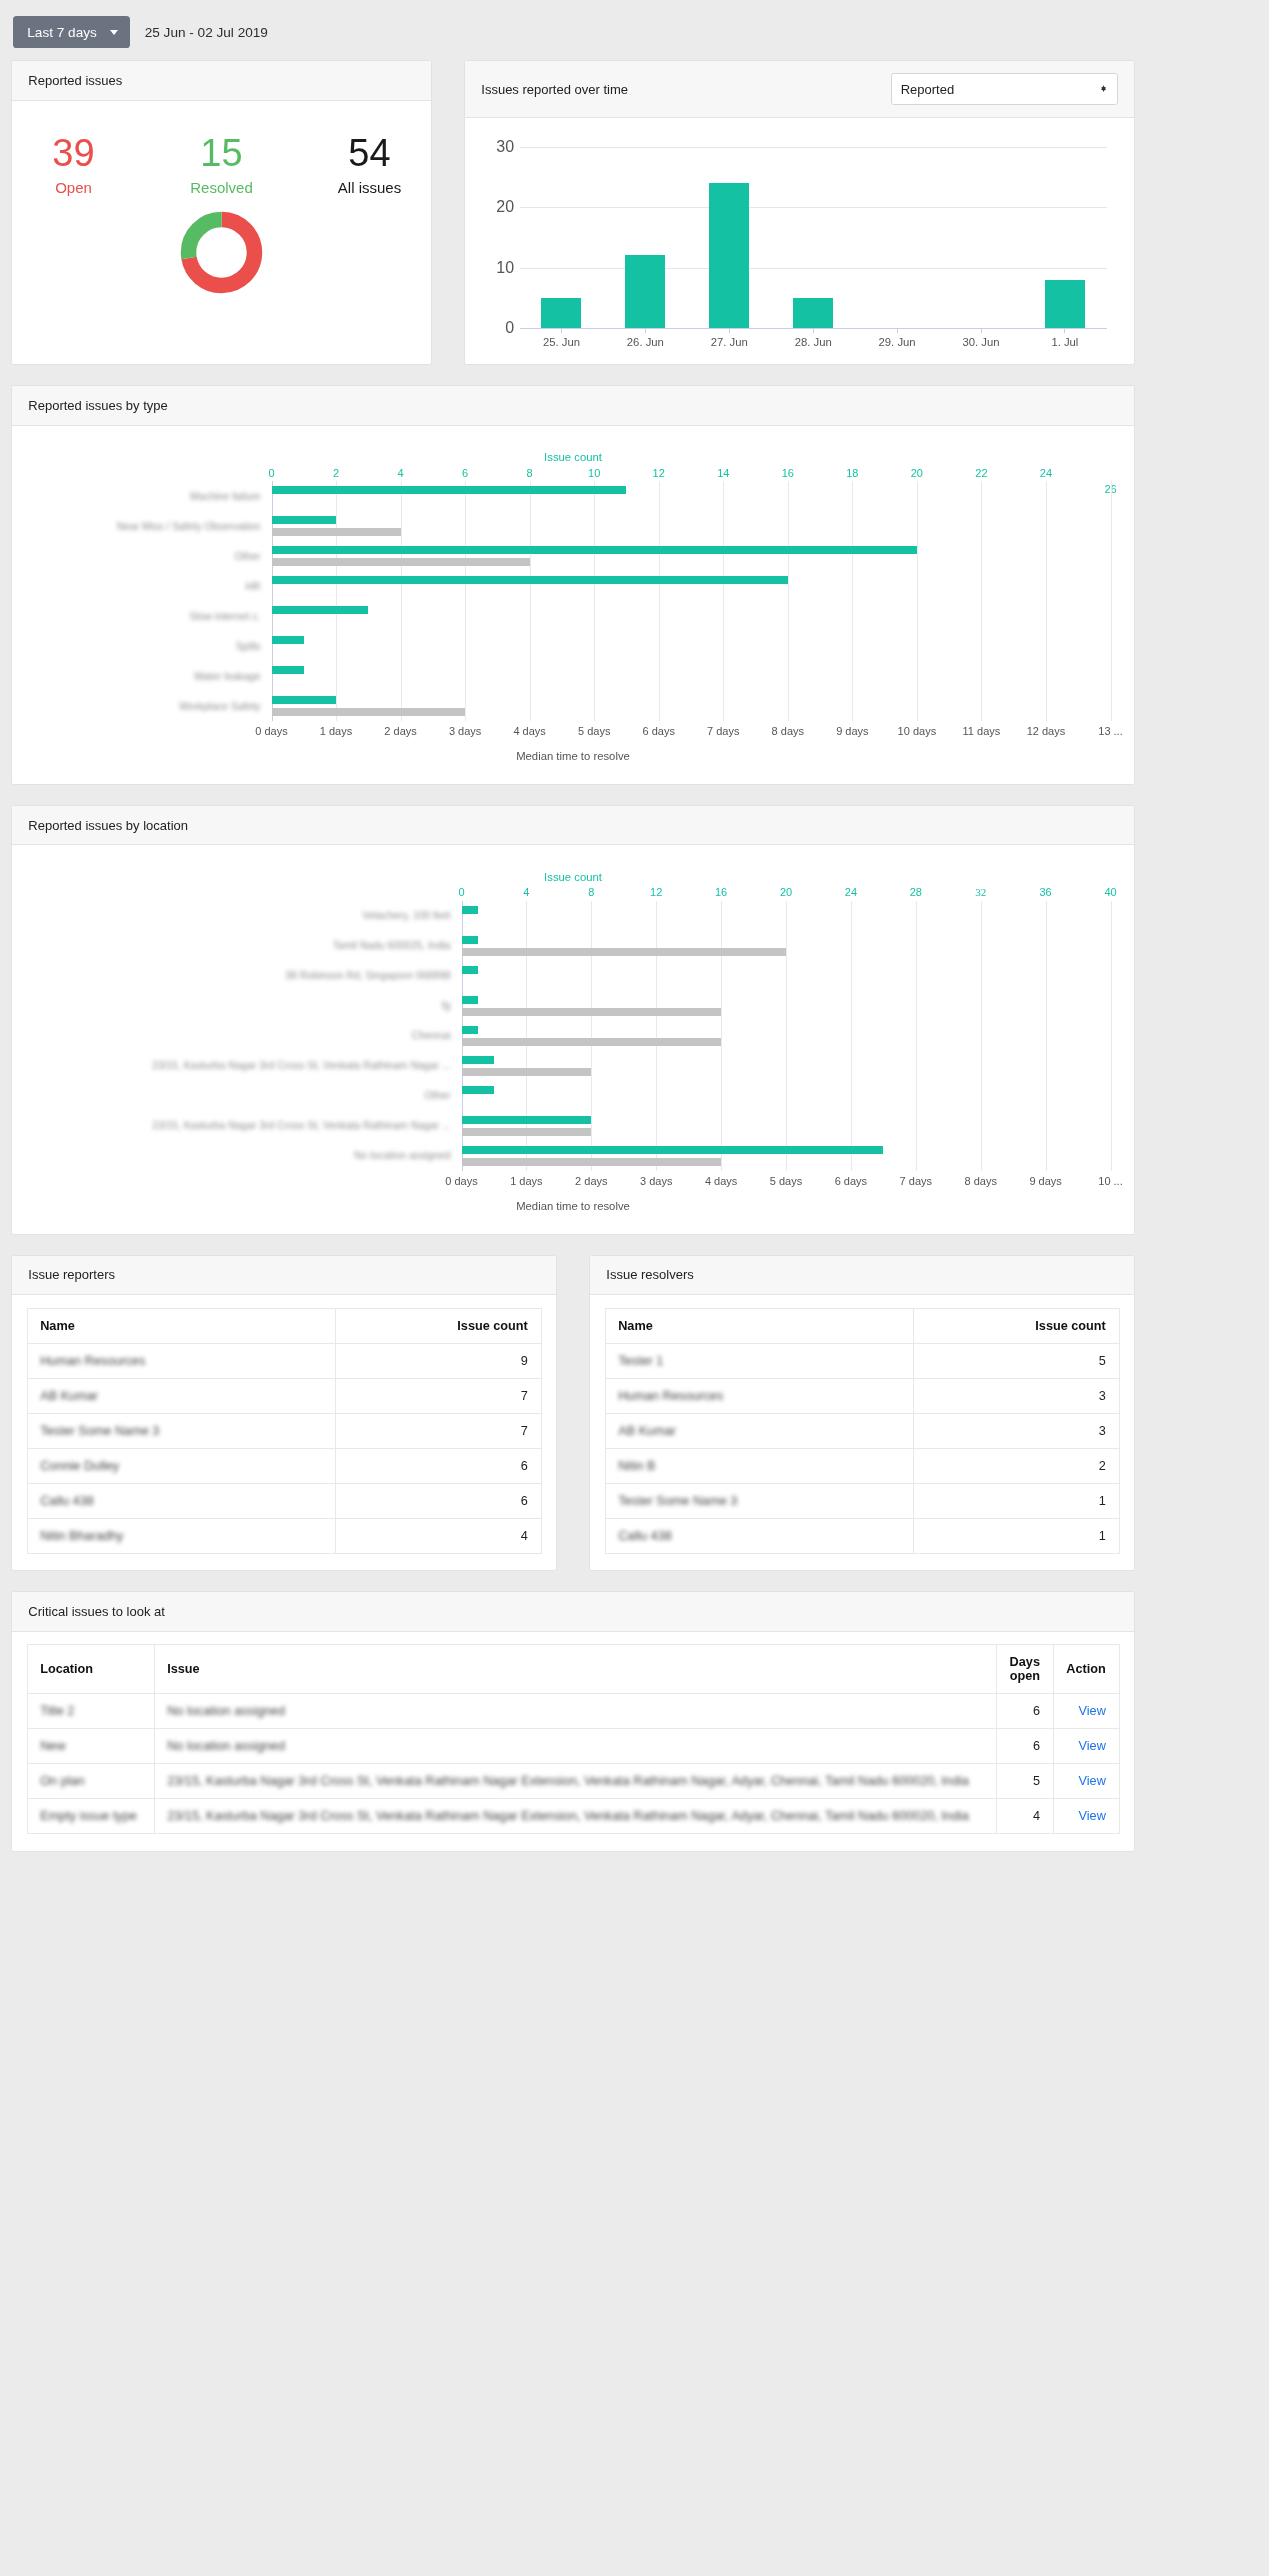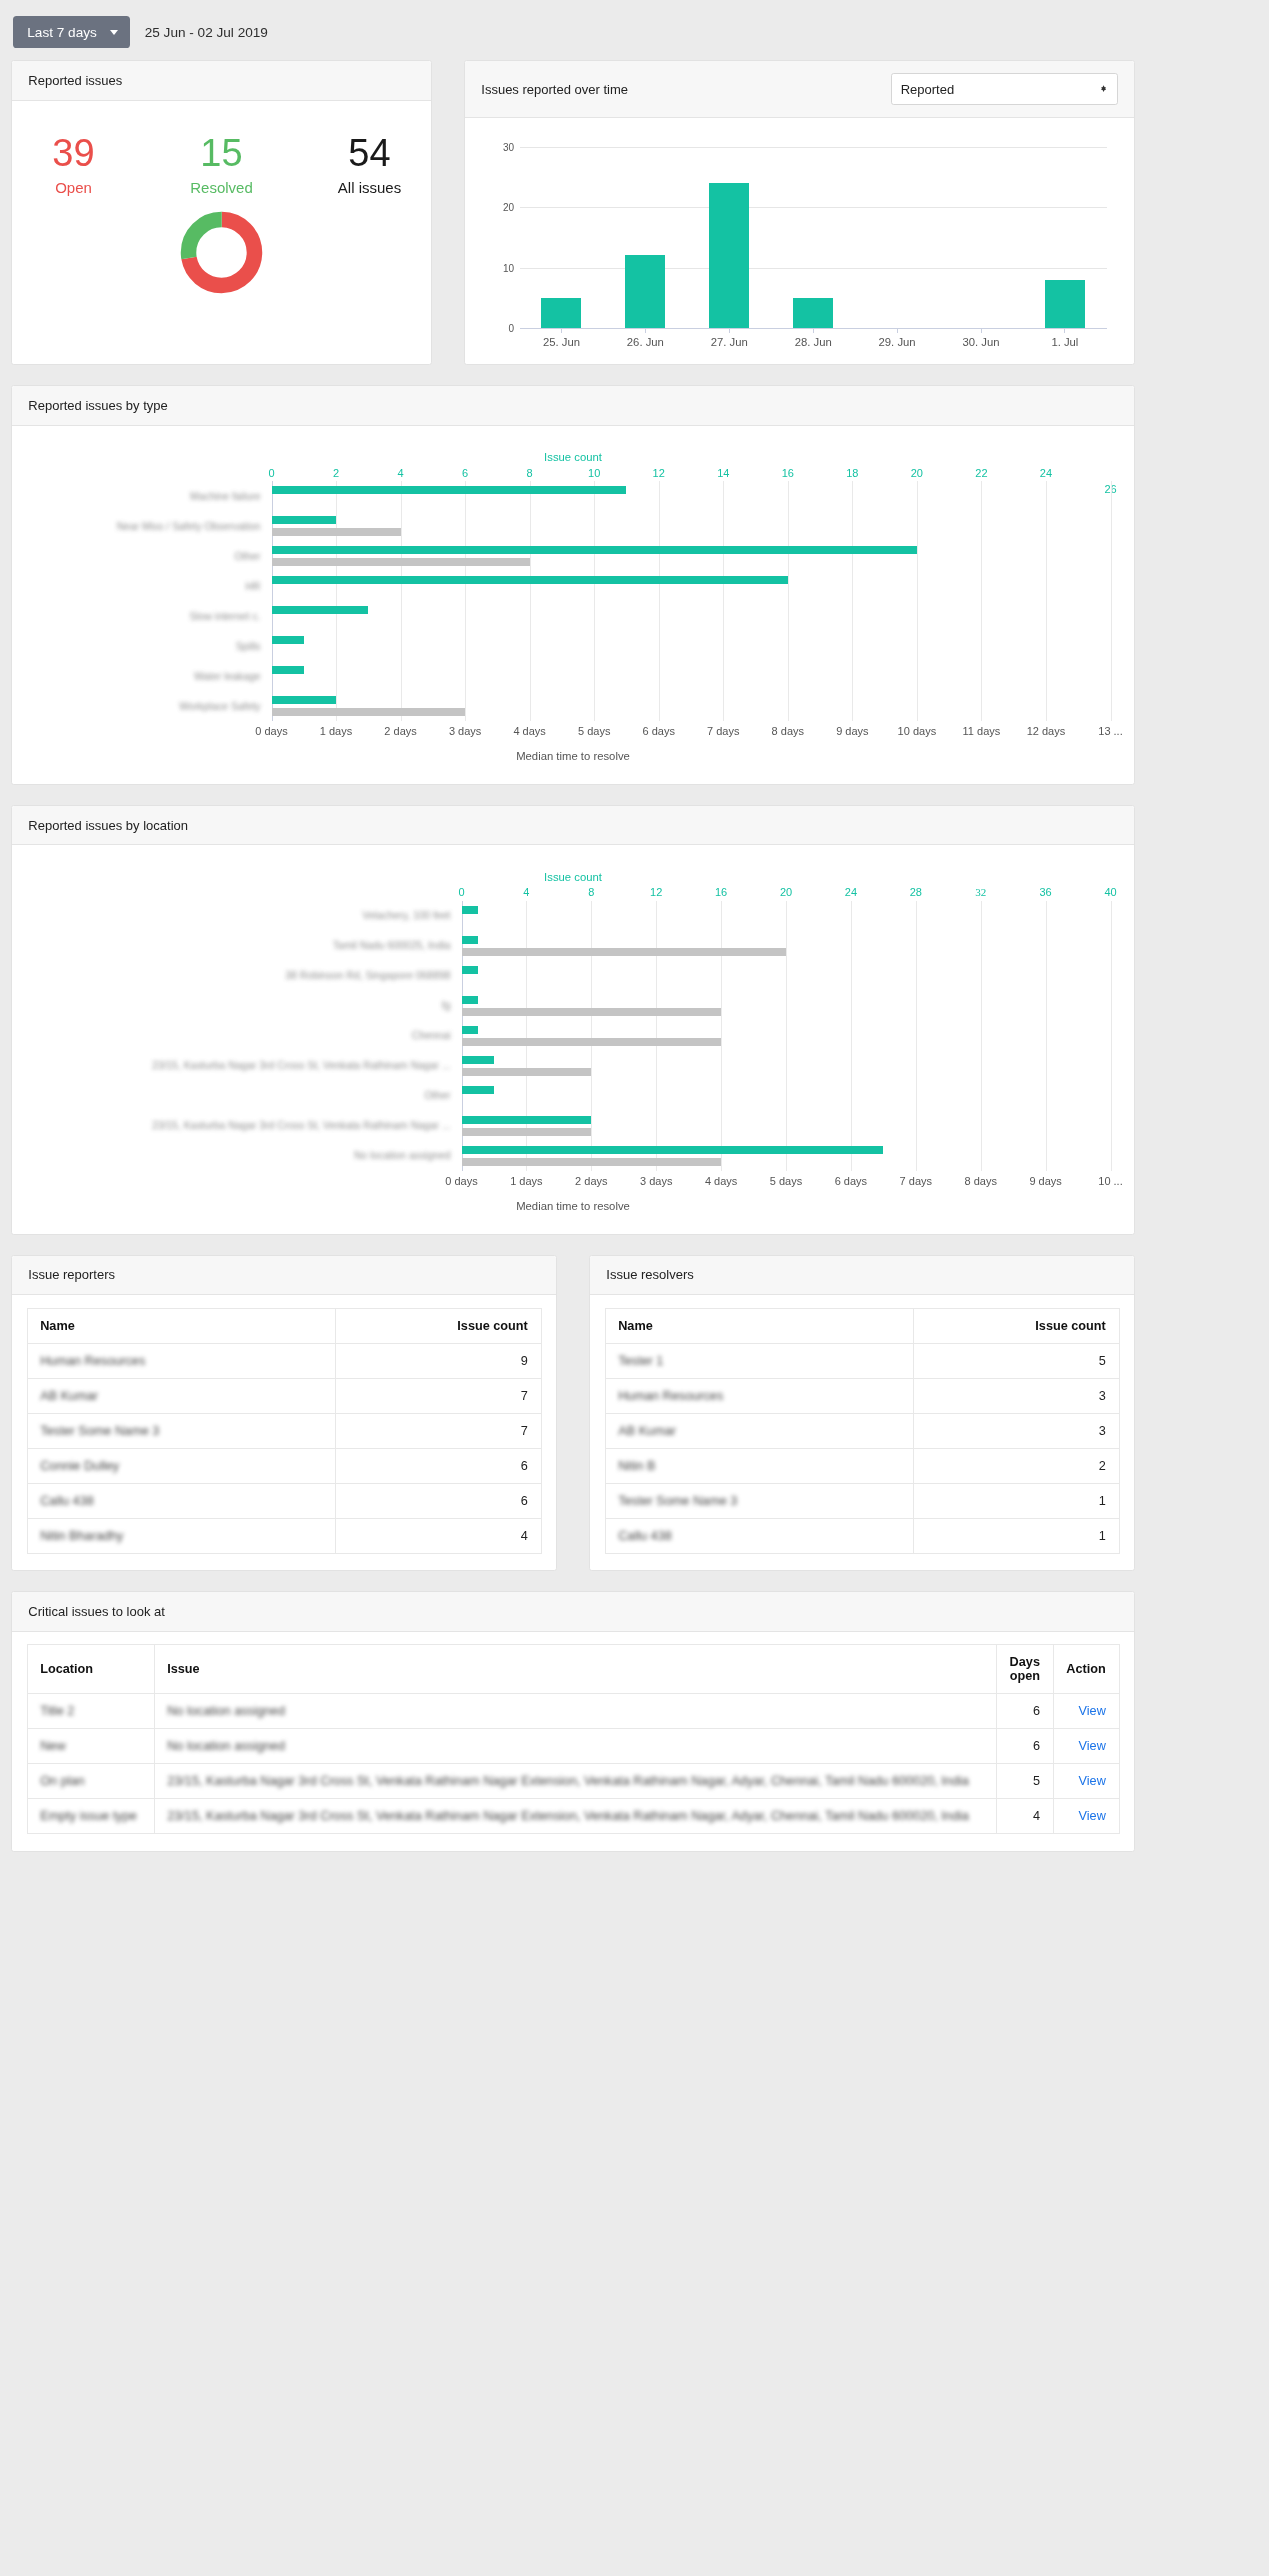--- a/index.html
+++ b/index.html
@@ -53,21 +53,21 @@
     font-size:13px; padding:7.3px 9px; width:227px;
     display:flex; justify-content:space-between; align-items:center; cursor:pointer;
   }
   .spin { display:flex; flex-direction:column; gap:1.8px; line-height:0; }
   .spin i { font-style:normal; font-size:8.2px; color:#333; }
 
   
   .colchart { position:relative; height:181px; margin: 16.3px 12.7px 0 40px; }
   .grid-line { position:absolute; left:0; right:0; height:0.9px; background:#e6e6e6; }
   .grid-line.base { background:#c9cfe0; }
-  .ylab { position:absolute; left:-29px; font-size:10px; color:#555; transform:translateY(-50%); width:23.6px; text-align:right; }
+  .ylab { position:absolute; left:-29px; font-size:16px; color:#555; transform:translateY(-50%); width:23.6px; text-align:right; }
   .cols { position:absolute; left:0; right:0; bottom:0; top:0; display:flex; }
   .colcell { flex:1; display:flex; align-items:flex-end; justify-content:center; }
   .colbar { width:40px; background:#14c2a3; }
   .xaxis { display:flex; margin: 0 12.7px 0 40px; }
   .xaxis div { flex:1; text-align:center; font-size:11.3px; color:#555; padding-top:8.2px; }
   .tickmarks { position:absolute; left:0; right:0; bottom:-5.4px; display:flex; }
   .tickmarks div { flex:1; display:flex; justify-content:center; }
   .tickmarks span { width:0.9px; height:5.4px; background:#c9cfe0; }
 
   

